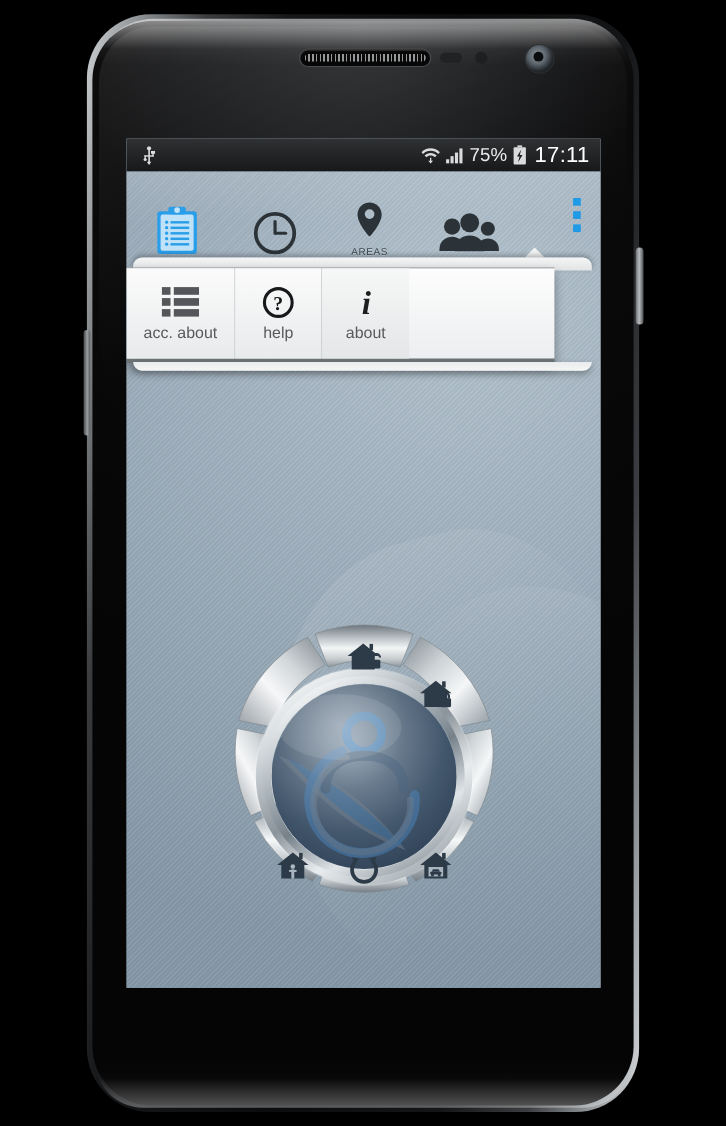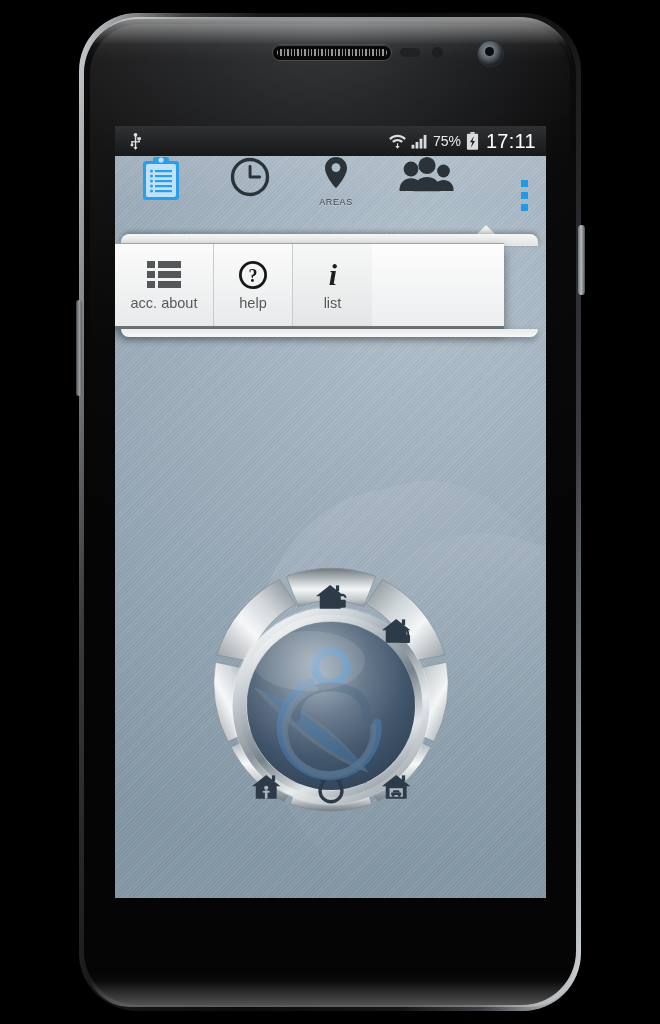--- a/index.html
+++ b/index.html
@@ -75,21 +75,21 @@
     position:relative;height:30px;width:100%;
     background:linear-gradient(180deg,#2f3133 0%,#212325 55%,#161819 100%);
     display:flex;align-items:center;color:#e9eaeb;font-size:13px;
   }
   .sb-left{display:flex;align-items:center;padding-left:13px;gap:6px;}
   .sb-right{margin-left:auto;display:flex;align-items:center;gap:5px;padding-right:10px;}
   .sb-usb{width:15px;height:17px;display:block;}
   .sb-wifi{width:17px;height:16px;display:block;}
   .sb-signal{width:17px;height:15px;display:block;}
   .sb-batt{width:13px;height:18px;display:block;}
-  .sb-pct{font-size:14px;color:#e9eaeb;letter-spacing:0px;}
+  .sb-pct{font-size:17px;color:#e9eaeb;letter-spacing:0px;}
   .sb-clock{font-size:20px;color:#fff;letter-spacing:.3px;margin-left:2px;}
 
   
   .appbg{
     position:absolute;left:0;top:30px;width:431px;height:742px;
     background:
       repeating-linear-gradient(135deg,rgba(255,255,255,.055) 0 1px,rgba(0,0,0,.028) 1px 3px),
       radial-gradient(150% 80% at 72% 16%,#b4c3cd 0%,#a3b3c0 34%,#93a5b3 68%,#8598a7 100%);
   }
   .bg-swoosh{
@@ -105,21 +105,21 @@
     transform:rotate(16deg);pointer-events:none;
   }
 
   
   .actionbar{
     position:absolute;left:0;top:30px;width:431px;height:78px;
     display:flex;align-items:center;
     background:linear-gradient(180deg,rgba(255,255,255,.10),rgba(255,255,255,0) 60%);
   }
   .ab-item{
-    flex:0 0 auto;display:flex;flex-direction:column;align-items:center;justify-content:flex-start;
+    flex:0 0 auto;display:flex;flex-direction:column;align-items:center;justify-content:flex-end;
     height:78px;position:relative;
   }
   .ab-i1{width:92px;}
   .ab-i2{width:86px;}
   .ab-i3{width:86px;}
   .ab-i4{width:96px;}
   .ab-label{
     font-size:9px;color:#3d4850;letter-spacing:.6px;margin-top:1px;
     text-shadow:0 1px 0 rgba(255,255,255,.35);
   }
@@ -332,21 +332,21 @@
           </div>
           <span class="popup-label">help</span>
         </div>
 
         <div class="popup-item pi-4">
           <div class="popup-icon">
             <svg width="22" height="30" viewBox="0 0 22 30">
               <text x="11" y="25" text-anchor="middle" font-family="Liberation Serif, serif" font-style="italic" font-size="30" font-weight="bold" fill="#1d1e20">i</text>
             </svg>
           </div>
-          <span class="popup-label">list</span>
+          <span class="popup-label">about</span>
         </div>
       </div>
 
       <div class="popup-foot"></div>
     </div>
 
     <div class="dial">
       <svg viewBox="0 0 280 330">
         <defs>
           <linearGradient id="metalTop" x1="0" y1="0" x2="0" y2="1">

